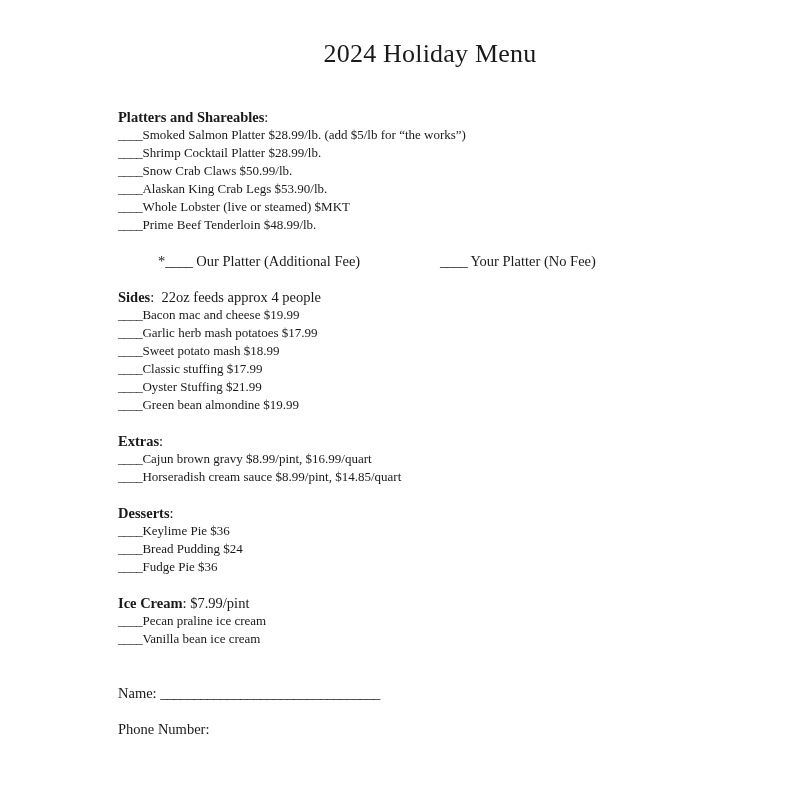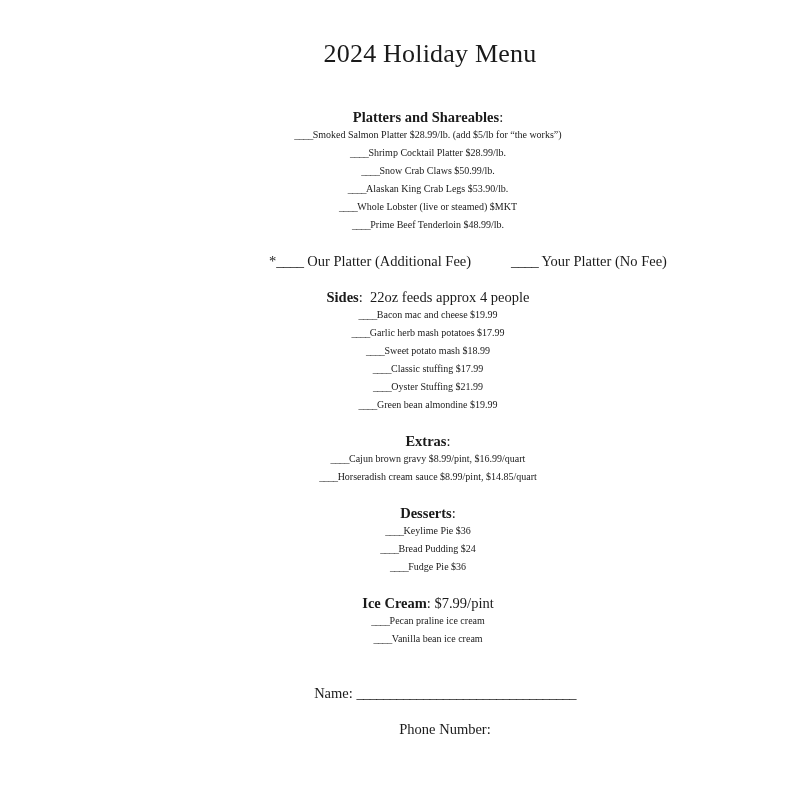--- a/index.html
+++ b/index.html
@@ -38,38 +38,37 @@
     margin-left: 30px;
   }
   .body-block {
     position: absolute;
     left: 118px;
     top: 108px;
     width: 620px;
   }
   .section {
     margin: 0 0 18px 0;
-    text-align: center;
   }
   .section:last-child {
     margin-bottom: 0;
   }
   .section-head {
     font-size: 14.5px;
     line-height: 18px;
     white-space: pre;
   }
   .section-head .head-label {
     font-weight: bold;
   }
   .section-head .head-rest {
     font-weight: normal;
   }
   .menu-line {
-    font-size: 10px;
+    font-size: 13px;
     line-height: 18px;
     white-space: pre;
   }
   .blank {
     letter-spacing: -0.4px;
   }
   .platter-row {
     font-size: 14.5px;
     line-height: 18px;
     white-space: pre;
@@ -77,21 +76,20 @@
     margin-left: 40px;
   }
   .platter-row .col-a {
     display: inline-block;
     width: 282px;
   }
   .field-line {
     font-size: 14.5px;
     line-height: 18px;
     white-space: pre;
-    margin-left: 34px;
   }
   .field-line .field-rule {
     letter-spacing: -0.6px;
   }
   .spacer-line {
     height: 18px;
     line-height: 18px;
     font-size: 14.5px;
   }
 </style>

